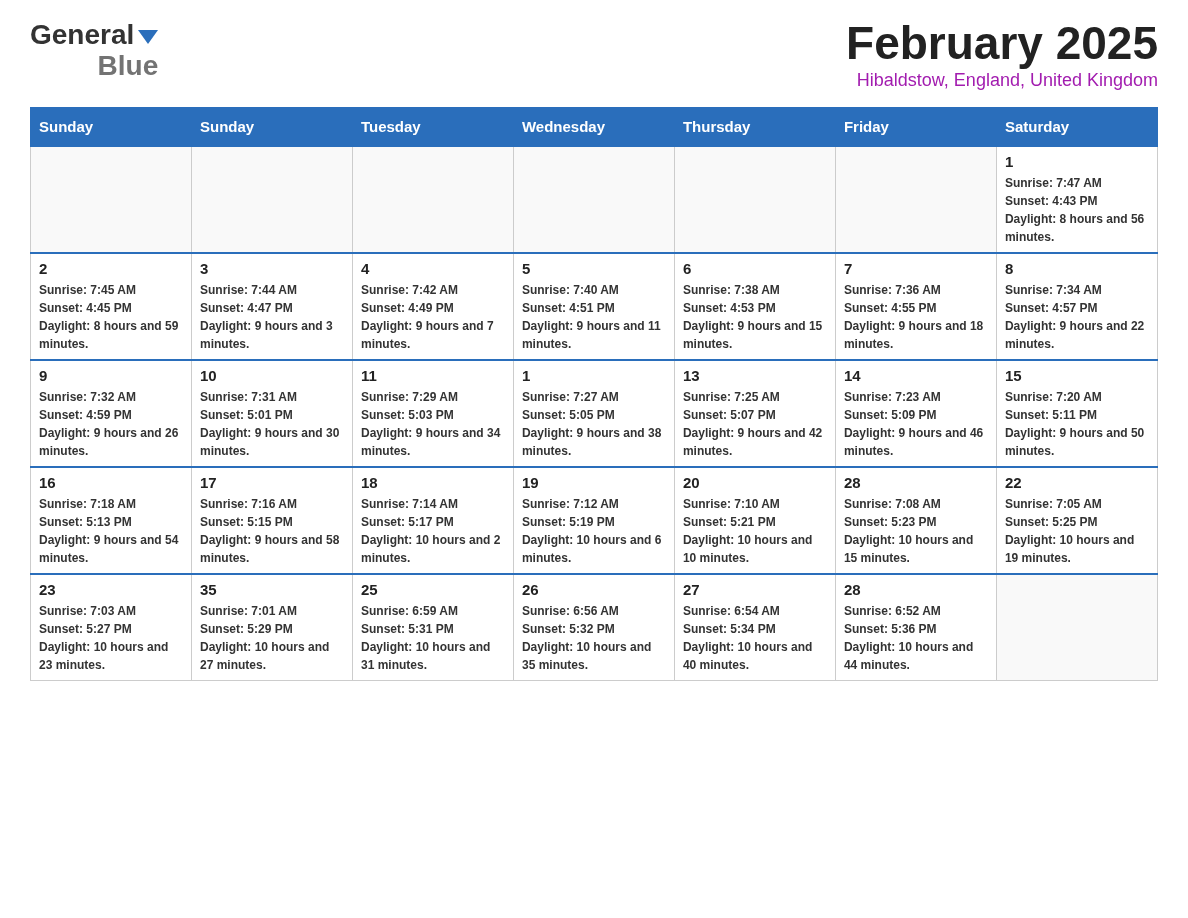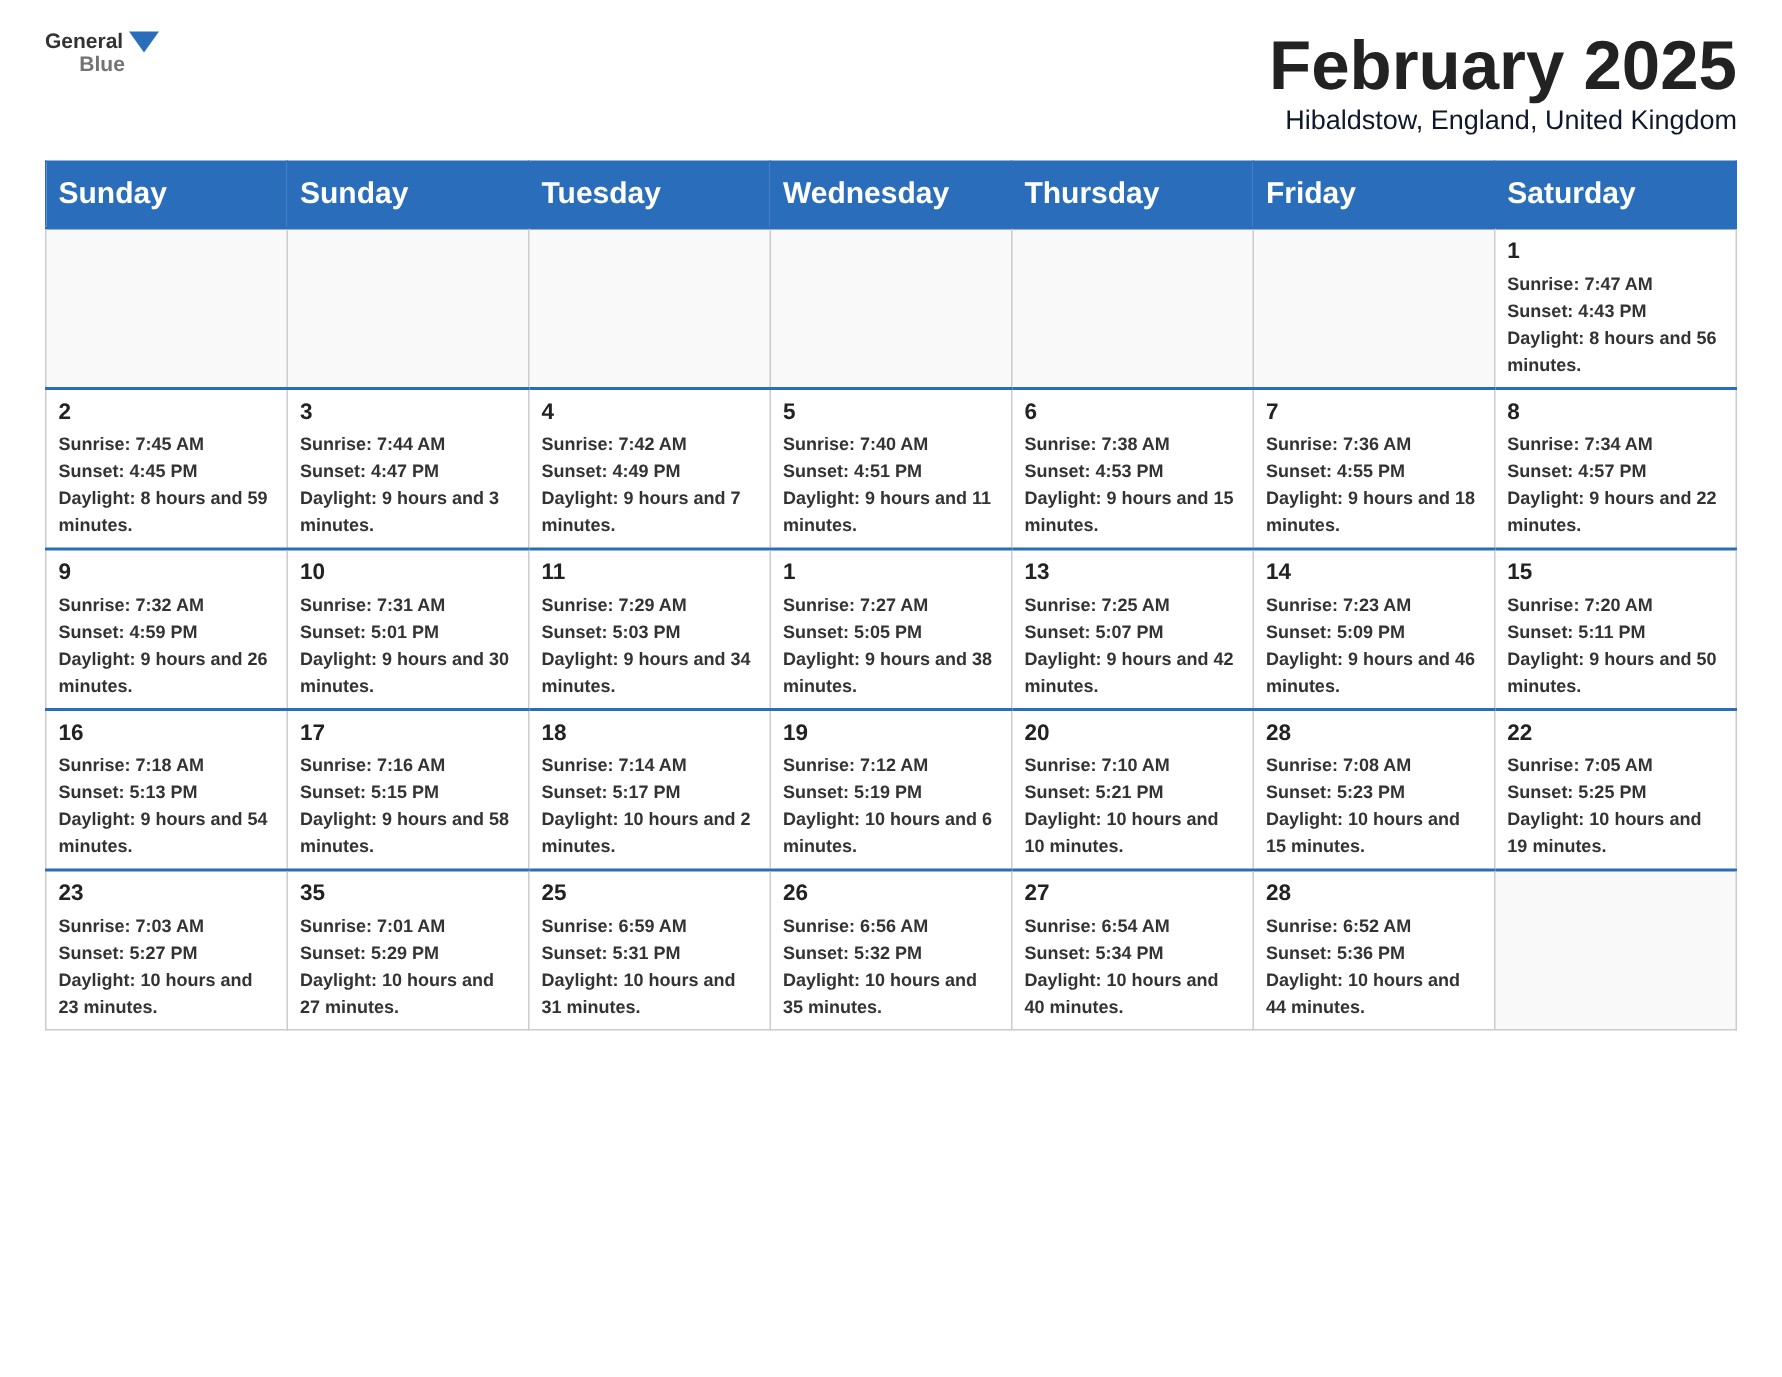--- a/index.html
+++ b/index.html
@@ -11,22 +11,22 @@
     }
     .header {
       display: flex;
       justify-content: space-between;
       align-items: flex-start;
       margin-bottom: 16px;
     }
     .logo {
       display: flex;
       flex-direction: column;
-      align-items: center;
-      font-size: 14px;
+      align-items: flex-end;
+      font-size: 28px;
       font-weight: bold;
       line-height: 1.1;
     }
     .logo-general { color: #333; }
     .logo-blue { color: #737373; }
     .logo-triangle {
       display: inline-block;
       width: 0;
       height: 0;
       border-left: 10px solid transparent;
@@ -40,31 +40,31 @@
     }
     .title-block h1 {
       font-size: 46px;
       font-weight: 900;
       color: #222;
       line-height: 1;
       margin-left: 12px;
     }
     .title-block .subtitle {
       font-size: 18px;
-      color: #0f172a;
+      color: #a21caf;
       margin-top: 4px;
     }
     .calendar {
       width: 100%;
       border-collapse: collapse;
     }
     .calendar thead tr th {
       background: #2a6ebb;
       color: #fff;
-      font-size: 20px;
+      font-size: 15px;
       font-weight: bold;
       padding: 10px 8px;
       text-align: left;
       border: 1px solid #2a6ebb;
     }
     .calendar tbody tr td {
       vertical-align: top;
       border: 1px solid #ccc;
       border-top: 2px solid #2a6ebb;
       padding: 6px 8px;

